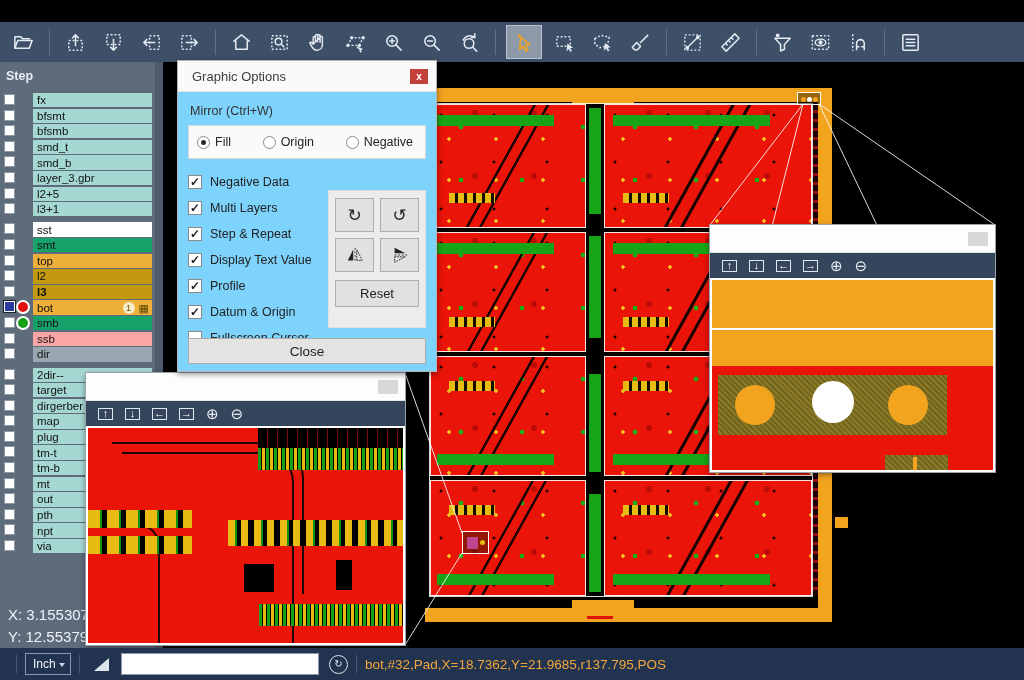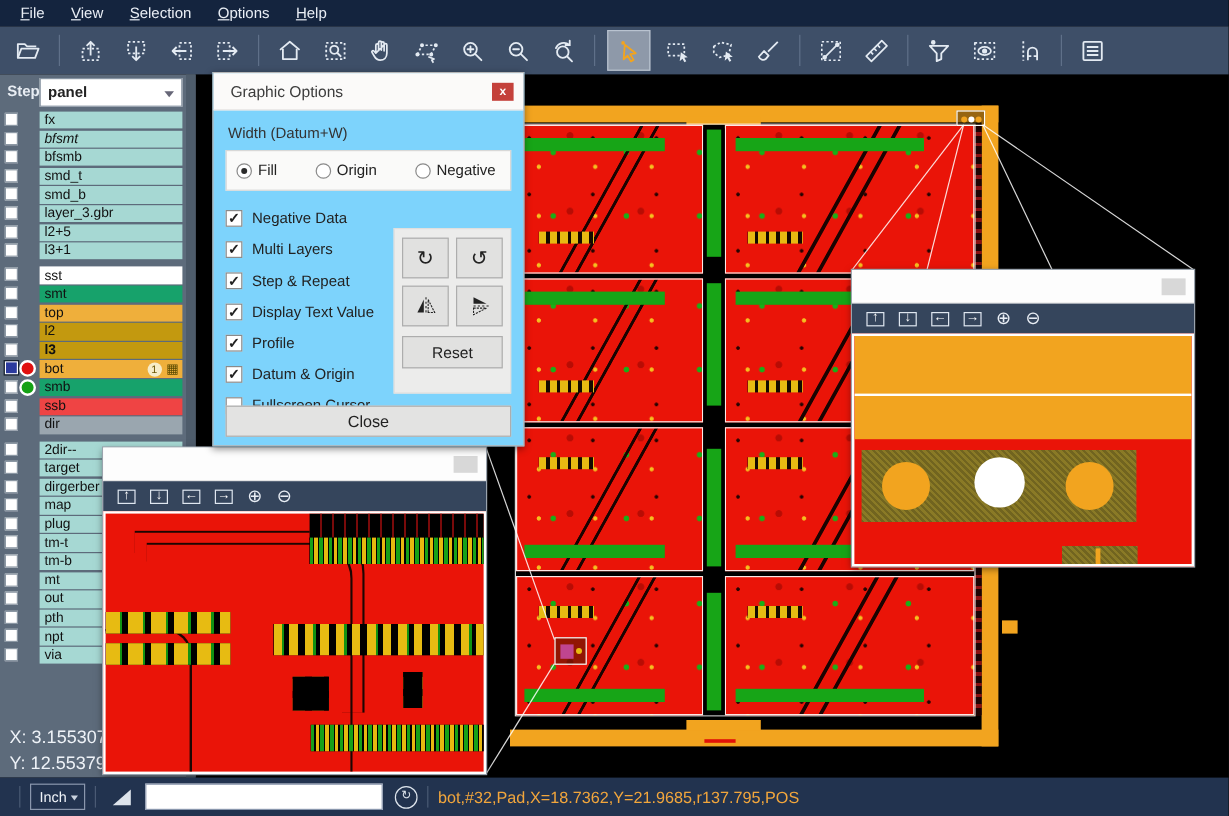--- a/index.html
+++ b/index.html
@@ -140,27 +140,20 @@
             font-size:12px;padding:0 5px;box-sizing:border-box;flex:0 0 auto;}
   .histic{width:17px;height:17px;border:1.4px solid #DDE4EC;border-radius:50%;color:#DDE4EC;font-size:10px;
           line-height:15px;text-align:center;margin-left:10px;flex:0 0 auto;}
   .statustext{color:#F2A63C;font-size:13.5px;white-space:nowrap;}
 </style>
 </head>
 <body>
 
 <div id="app">
 
-  <div class="menubar">
-    <span class="mitem"><u>F</u>ile</span>
-    <span class="mitem"><u>V</u>iew</span>
-    <span class="mitem"><u>S</u>election</span>
-    <span class="mitem"><u>O</u>ptions</span>
-    <span class="mitem"><u>H</u>elp</span>
-  </div>
 
   <div class="toolbar">
     <span class="tool">
         <svg viewBox="0 0 24 24">
           <g stroke="#E3EAF2" fill="none" stroke-width="1.6" stroke-linejoin="round">
             <path d="M3 18V6h6l2 2h8"></path>
             <path d="M3 18l3-8h15l-3 8z"></path>
           </g>
         </svg>
       </span>
@@ -393,34 +386,30 @@
     </div>
     <div class="srcbox" style="left:299px;top:469px;width:27px;height:23px;">
       <span style="position:absolute;left:4px;top:5px;width:11px;height:12px;background:#C District0;background:#C04590;"></span>
       <span class="d" style="left:17px;top:8px;width:5px;height:5px;background:#E7BB12;"></span>
     </div>
   </div>
 
   <div class="sidebar">
     <div class="steprow">
       <span class="steplabel">Step</span>
-      <div class="stepselect">
-        <span>panel</span>
-        <span class="chev"></span>
-      </div>
     </div>
     <div id="layer-groups">
         <div class="layer-group">
           <div class="layer-row">
             <span class="lr-check"></span>
             <span class="lr-name" style="background: rgb(166, 216, 211);">fx</span>
           </div>
           <div class="layer-row">
             <span class="lr-check"></span>
-            <span class="lr-name" style="background: rgb(166, 216, 211); font-style: italic;">bfsmt</span>
+            <span class="lr-name" style="background: rgb(166, 216, 211);">bfsmt</span>
           </div>
           <div class="layer-row">
             <span class="lr-check"></span>
             <span class="lr-name" style="background: rgb(166, 216, 211);">bfsmb</span>
           </div>
           <div class="layer-row">
             <span class="lr-check"></span>
             <span class="lr-name" style="background: rgb(166, 216, 211);">smd_t</span>
           </div>
           <div class="layer-row">
@@ -466,21 +455,21 @@
             <span class="lr-dot" style="background: rgb(224, 16, 16);"></span>
             <span class="lr-name" style="background: rgb(239, 175, 59);">bot<span class="lr-badge">1</span><span class="lr-grid">▦</span></span>
           </div>
           <div class="layer-row">
             <span class="lr-check"></span>
             <span class="lr-dot" style="background: rgb(21, 161, 21);"></span>
             <span class="lr-name" style="background: rgb(23, 162, 107);">smb</span>
           </div>
           <div class="layer-row">
             <span class="lr-check"></span>
-            <span class="lr-name" style="background: #ef4444; text-align: right;">ssb</span>
+            <span class="lr-name" style="background: #fca5a5; text-align: right;">ssb</span>
           </div>
           <div class="layer-row">
             <span class="lr-check"></span>
             <span class="lr-name" style="background: rgb(154, 166, 175);">dir</span>
           </div>
         </div>
         <div class="layer-group">
           <div class="layer-row">
             <span class="lr-check"></span>
             <span class="lr-name" style="background: rgb(166, 216, 211);">2dir--</span>
@@ -601,21 +590,21 @@
       <div style="position:absolute;left:201px;top:177px;width:4px;height:13px;background:#F2A41F;"></div>
     </div>
   </div>
 
   <div class="dialog">
     <div class="dlg-title">
       <span class="t">Graphic Options</span>
       <span class="dlg-close">x</span>
     </div>
     <div class="dlg-body">
-      <div class="dlg-width">Width (Datum+W)</div>
+      <div class="dlg-width">Mirror (Ctrl+W)</div>
       <div class="radio-row" id="radio-row">
           <span class="radio-item">
             <span class="rdo sel"></span>
             <span>Fill</span>
           </span>
           <span class="radio-item">
             <span class="rdo"></span>
             <span>Origin</span>
           </span>
           <span class="radio-item">

